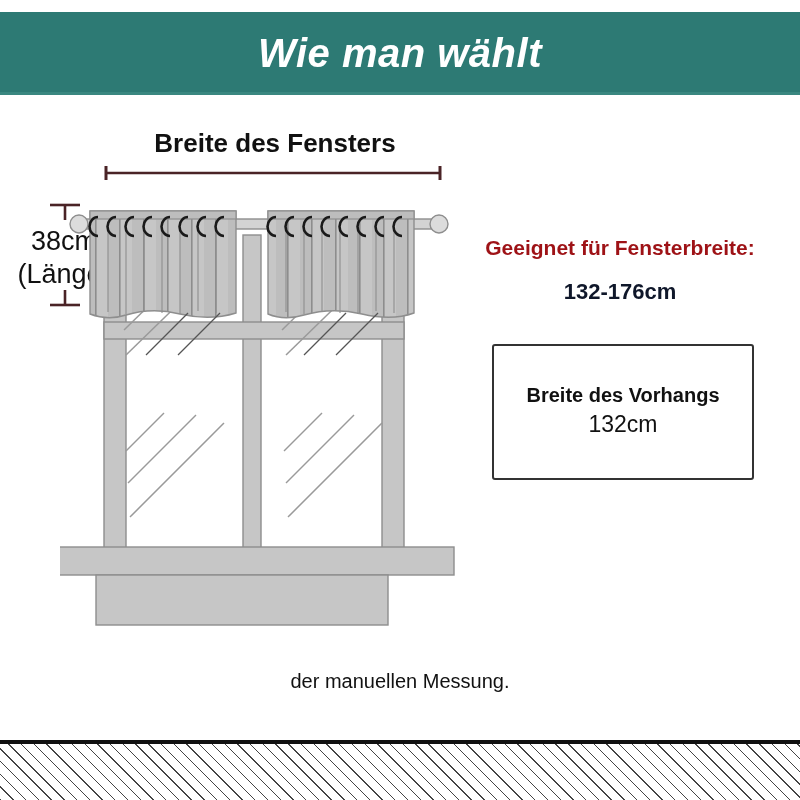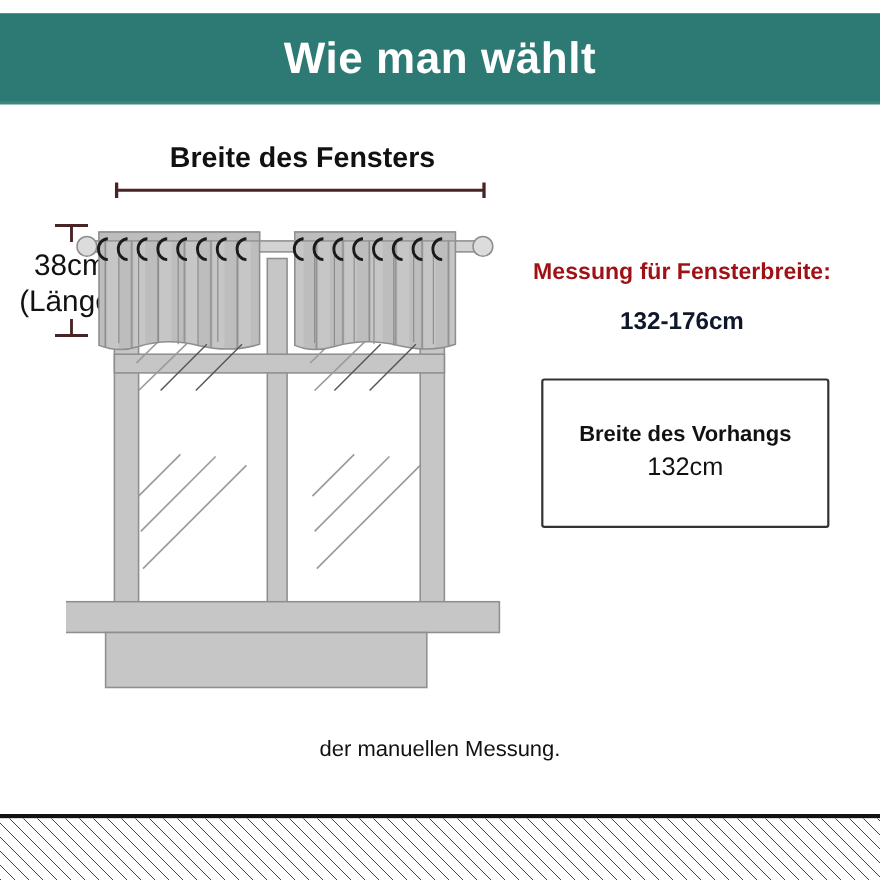--- a/index.html
+++ b/index.html
@@ -24,20 +24,21 @@
   #header-banner {
     position: absolute;
     left: 0;
     top: 12px;
     width: 800px;
     height: 82px;
     background: #2d7a74;
     display: flex;
     align-items: center;
     justify-content: center;
+    font-style: italic;
   }
   #header-title {
     color: #ffffff;
     font-size: 40px;
     font-weight: bold;
     letter-spacing: 0.5px;
     line-height: 1;
     white-space: nowrap;
   }
   #header-underline {
@@ -322,21 +323,21 @@
     <g stroke="#555555" stroke-width="1.3">
       <line x1="86" y1="160" x2="128" y2="118"></line>
       <line x1="118" y1="160" x2="160" y2="118"></line>
       <line x1="244" y1="160" x2="286" y2="118"></line>
       <line x1="276" y1="160" x2="318" y2="118"></line>
     </g>
 
   </svg>
 
   <div id="suitable-block">
-    <div id="suitable-label">Messung für Fensterbreite:</div>
+    <div id="suitable-label">Geeignet für Fensterbreite:</div>
     <div id="suitable-range">132-176cm</div>
   </div>
 
   <div id="curtain-box">
     <div id="curtain-box-title">Breite des Vorhangs</div>
     <div id="curtain-box-width">132cm</div>
   </div>
 
   <div id="bottom-note">
     <span class="line">der manuellen Messung.</span>

